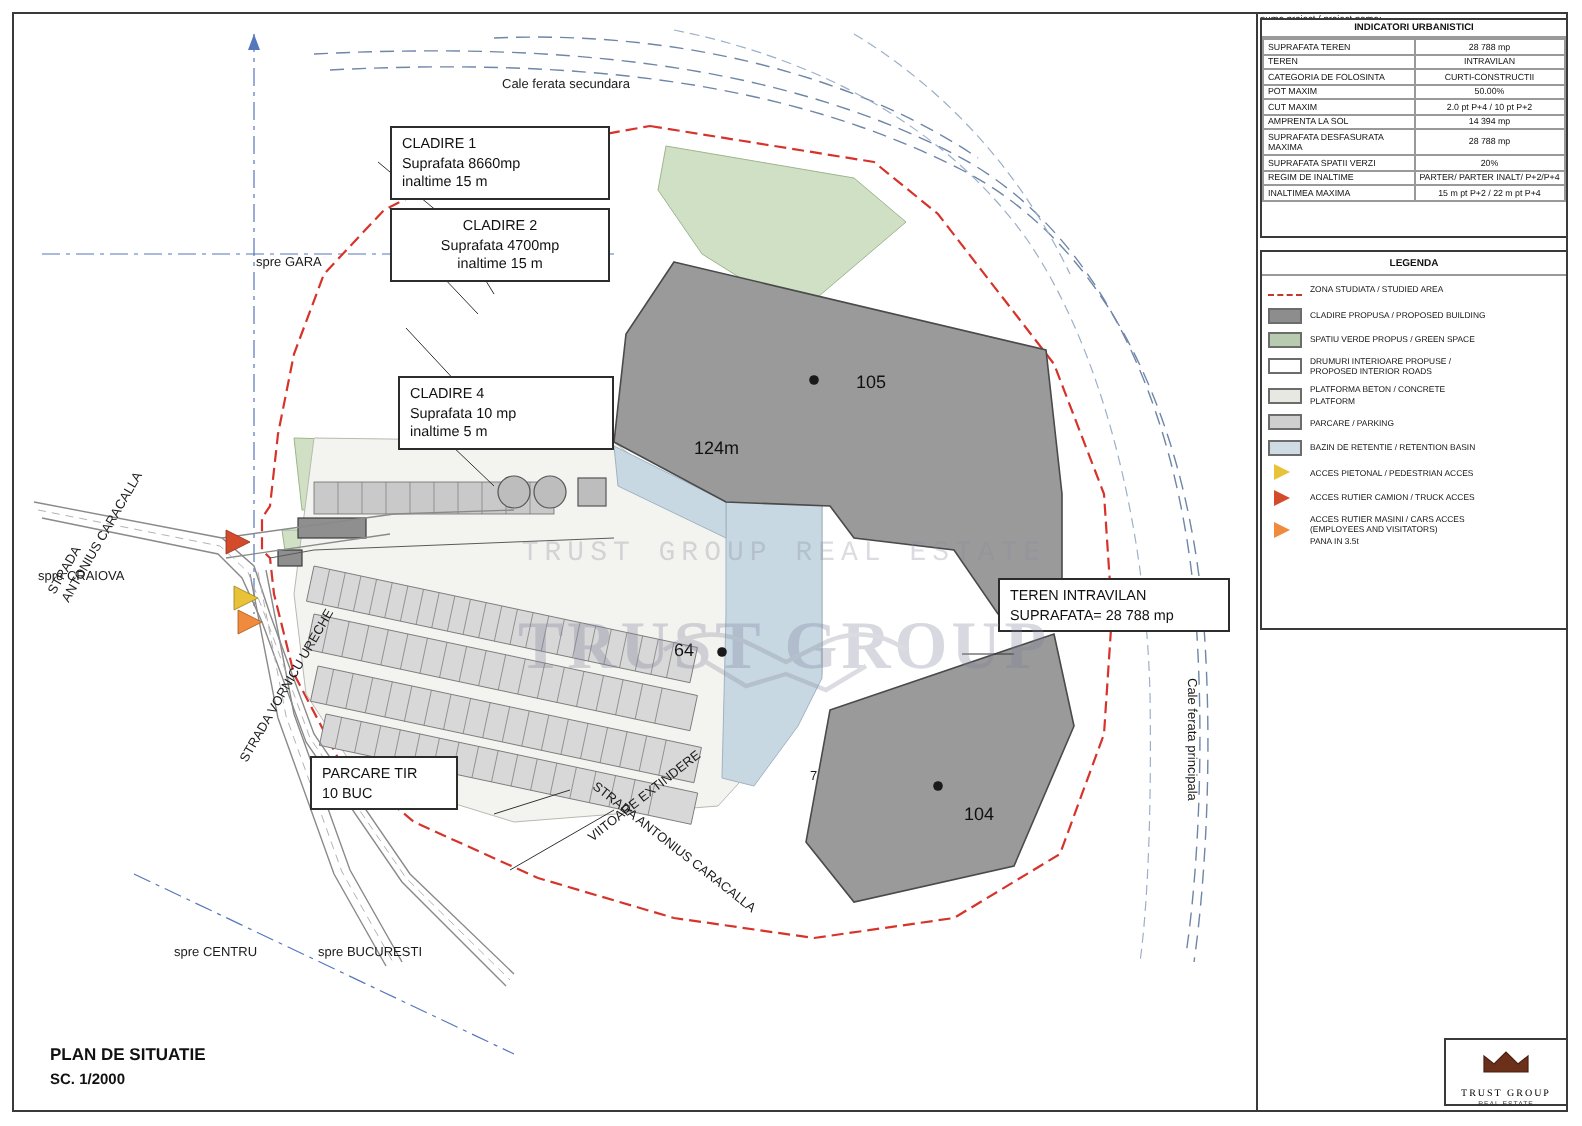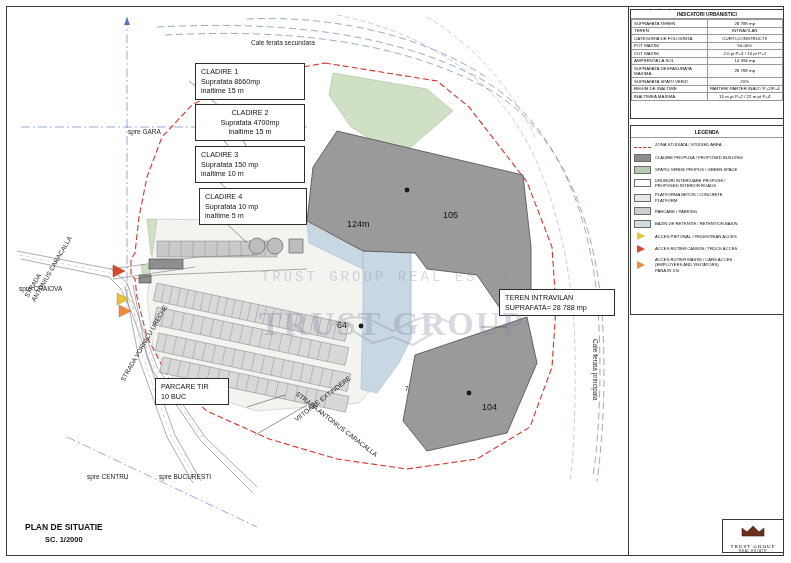--- a/index.html
+++ b/index.html
@@ -210,21 +210,21 @@
   
   #plan-title {
     position: absolute;
     left: 18px;
     top: 514px;
     font-size: 8.5px;
     font-weight: bold;
     color: #111;
     line-height: 1.5;
   }
-  #plan-title .sc { font-size: 7.5px; font-weight: bold; text-align: center; }
+  #plan-title .sc { font-size: 7.5px; font-weight: bold; }
   .divider-v {
     position: absolute;
     left: 628px;
     top: 7px;
     width: 1px;
     height: 548px;
     background: #3a3a3a;
   }
 </style>
 </head>
@@ -433,23 +433,20 @@
       <path d="M474,320 L500,320" stroke="#333" stroke-width="0.5" fill="none"></path>
     </svg>
 
     
     <div class="callout" style="left:188px; top:56px; width:110px;">CLADIRE  1
 Suprafata  8660mp
 inaltime 15 m</div>
     <div class="callout" style="left:188px; top:97px; width:110px;text-align:center;">CLADIRE  2
 Suprafata  4700mp
 inaltime 15 m</div>
-    <div class="callout" style="left:188px; top:139px; width:110px;">CLADIRE  3
-Suprafata  150 mp
-inaltime 10 m</div>
     <div class="callout" style="left:192px; top:181px; width:108px;">CLADIRE  4
 Suprafata   10 mp
 inaltime 5 m</div>
 
     <div class="callout" style="left:492px; top:282px; width:116px;">TEREN INTRAVILAN
 SUPRAFATA= 28 788 mp</div>
 
     <div class="callout" style="left:148px; top:371px; width:74px;">PARCARE TIR
 10 BUC</div>
 
@@ -462,21 +459,21 @@
     <div class="maplabel" style="left:80px; top:466px;">spre CENTRU</div>
     <div class="maplabel" style="left:152px; top:466px;">spre BUCURESTI</div>
 
     <div class="maplabel rot-60" style="left:16px; top:288px; white-space:pre-line; line-height:1.25;">STRADA
 ANTONIUS CARACALLA</div>
     <div class="maplabel rot45" style="left:292px; top:383px;">STRADA  ANTONIUS  CARACALLA</div>
     <div class="maplabel rot-60" style="left:112px; top:372px;">STRADA VORNICU URECHE</div>
     <div class="maplabel rot-45" style="left:286px; top:410px;">VIITOARE  EXTINDERE</div>
 
     <div class="maplabel big" style="left:340px; top:212px;">124m</div>
-    <div class="maplabel big" style="left:436px; top:179px;margin-top:24px;">105</div>
+    <div class="maplabel big" style="left:421px; top:179px;">105</div>
     <div class="maplabel big" style="left:475px; top:395px;">104</div>
     <div class="maplabel big" style="left:330px; top:313px;">64</div>
     <div class="maplabel" style="left:398px; top:378px;">7</div>
 
     
     <div id="watermark">
       <div class="wm-small">TRUST GROUP REAL ESTATE</div>
       <div class="wm-text">TRUST GROUP</div>
       <svg width="470" height="120" style="position:absolute;left:0;top:0;">
         <g fill="none" stroke="#8a8aa0" stroke-width="2.2">

